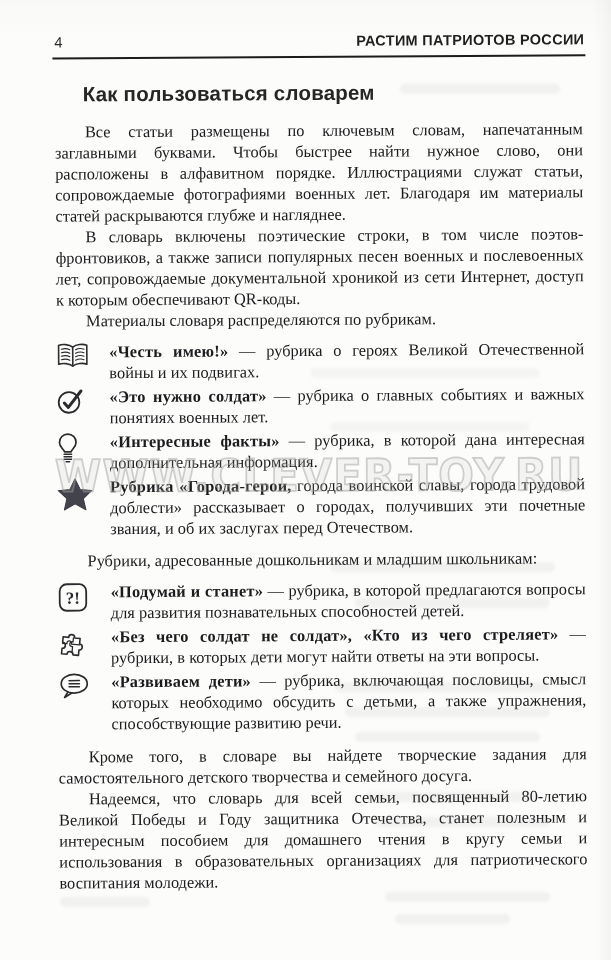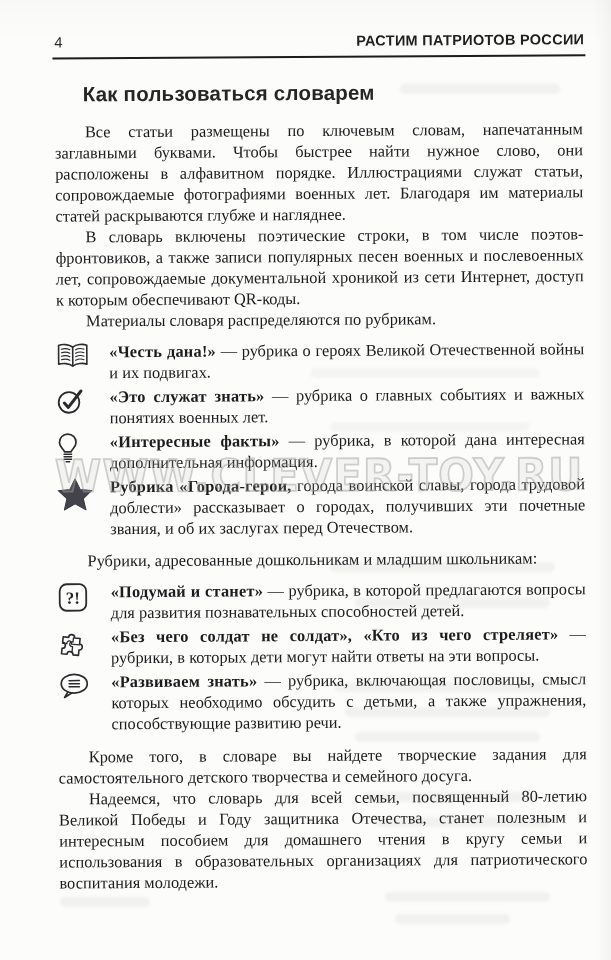--- a/index.html
+++ b/index.html
@@ -104,31 +104,31 @@
 
         <div class="rubric">
           <div class="icon-cell">
             <svg width="33" height="27" viewBox="0 0 33 27">
               <path class="ico" stroke-width="1.6" d="M16.5 4.6 C13 1.9 6.3 1.3 2.4 2.9 L2.4 21.8 C6.3 20.3 13 20.9 16.5 23.6 C20 20.9 26.7 20.3 30.6 21.8 L30.6 2.9 C26.7 1.3 20 1.9 16.5 4.6 Z"></path>
               <path class="ico" stroke-width="1.6" d="M16.5 4.6 L16.5 23.6"></path>
               <path class="ico" stroke-width="1.1" d="M5.2 6.8 Q9.8 5.2 13.6 7.4 M5.2 10.3 Q9.8 8.7 13.6 10.9 M5.2 13.8 Q9.8 12.2 13.6 14.4 M5.2 17.3 Q9.8 15.7 13.6 17.9"></path>
               <path class="ico" stroke-width="1.1" d="M27.8 6.8 Q23.2 5.2 19.4 7.4 M27.8 10.3 Q23.2 8.7 19.4 10.9 M27.8 13.8 Q23.2 12.2 19.4 14.4 M27.8 17.3 Q23.2 15.7 19.4 17.9"></path>
             </svg>
           </div>
-          <div class="rubric-text"><b>«Честь дана!»</b><span> — рубрика о героях Великой Отечественной войны и их подвигах.</span></div>
+          <div class="rubric-text"><b>«Честь имею!»</b><span> — рубрика о героях Великой Отечественной войны и их подвигах.</span></div>
         </div>
 
         <div class="rubric">
           <div class="icon-cell">
             <svg width="28" height="27" viewBox="0 0 28 27">
               <circle class="ico" stroke-width="1.8" cx="12.5" cy="15" r="10.3"></circle>
               <path class="ico" stroke-width="3" d="M7.8 15.6 L11.8 20 L24.5 3.6"></path>
             </svg>
           </div>
-          <div class="rubric-text"><b>«Это служат знать»</b><span> — рубрика о главных событиях и важных понятиях военных лет.</span></div>
+          <div class="rubric-text"><b>«Это нужно солдат»</b><span> — рубрика о главных событиях и важных понятиях военных лет.</span></div>
         </div>
 
         <div class="rubric">
           <div class="icon-cell">
             <svg width="22" height="31" viewBox="0 0 22 31">
               <path class="ico" stroke-width="1.7" d="M11 1.6 a8.3 8.3 0 0 1 8.3 8.3 c0 3.4 -1.9 5.2 -3.4 6.9 c-0.9 1 -1.4 1.7 -1.6 2.6 l-6.6 0 c-0.2 -0.9 -0.7 -1.6 -1.6 -2.6 C4.6 15.1 2.7 13.3 2.7 9.9 A8.3 8.3 0 0 1 11 1.6 Z"></path>
               <path class="ico" stroke-width="1.6" d="M7.3 21.8 h7.4 M7.3 24.3 h7.4 M7.3 26.8 h7.4 M9.3 29.3 h3.4"></path>
             </svg>
           </div>
           <div class="rubric-text"><b>«Интересные факты»</b><span> — рубрика, в которой дана интересная дополнительная информация.</span></div>
@@ -172,21 +172,21 @@
         </div>
 
         <div class="rubric">
           <div class="icon-cell">
             <svg width="32" height="28" viewBox="0 0 32 28">
               <ellipse class="ico" stroke-width="1.7" cx="16" cy="11.3" rx="13" ry="9.4"></ellipse>
               <path class="ico" stroke-width="1.7" d="M9.5 19.6 L6.3 25 L13.8 20.4"></path>
               <path class="ico" stroke-width="1.5" d="M10.8 8.2 h10.4 M10.8 11.3 h10.4 M10.8 14.4 h10.4"></path>
             </svg>
           </div>
-          <div class="rubric-text"><b>«Развиваем знать»</b><span> — рубрика, включающая пословицы, смысл которых необходимо обсудить с детьми, а также упражнения, способствующие развитию речи.</span></div>
+          <div class="rubric-text"><b>«Развиваем дети»</b><span> — рубрика, включающая пословицы, смысл которых необходимо обсудить с детьми, а также упражнения, способствующие развитию речи.</span></div>
         </div>
       </div>
 
       <p class="closing">Кроме того, в словаре вы найдете творческие задания для самостоятельного детского творчества и семейного досуга.</p>
       <p class="closing">Надеемся, что словарь для всей семьи, посвященный 80-летию Великой Победы и Году защитника Отечества, станет полезным и интересным пособием для домашнего чтения в кругу семьи и использования в образовательных организациях для патриотического воспитания молодежи.</p>
     </div>
   </div>
 
   <div class="watermark">WWW.CLEVER-TOY.RU</div>
 

